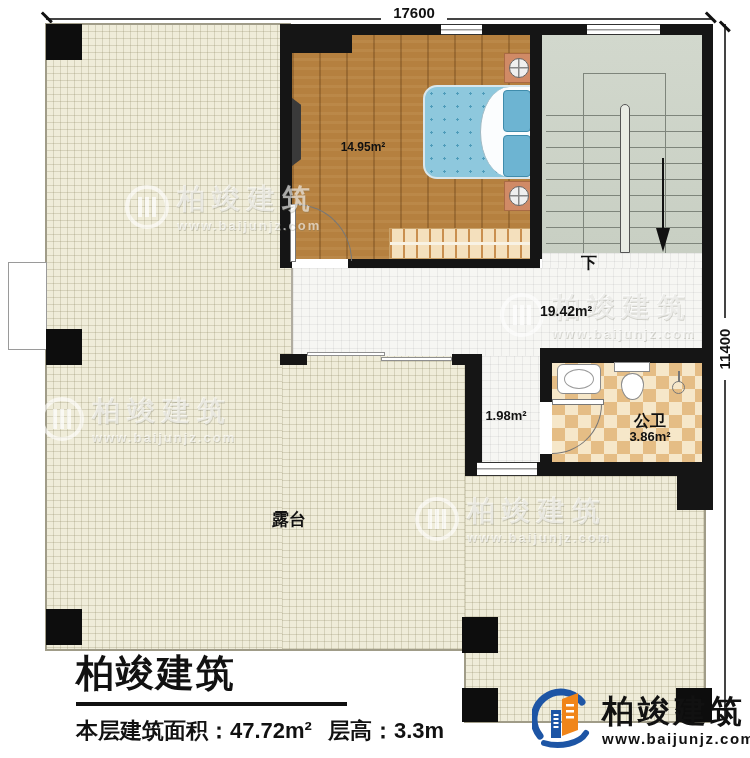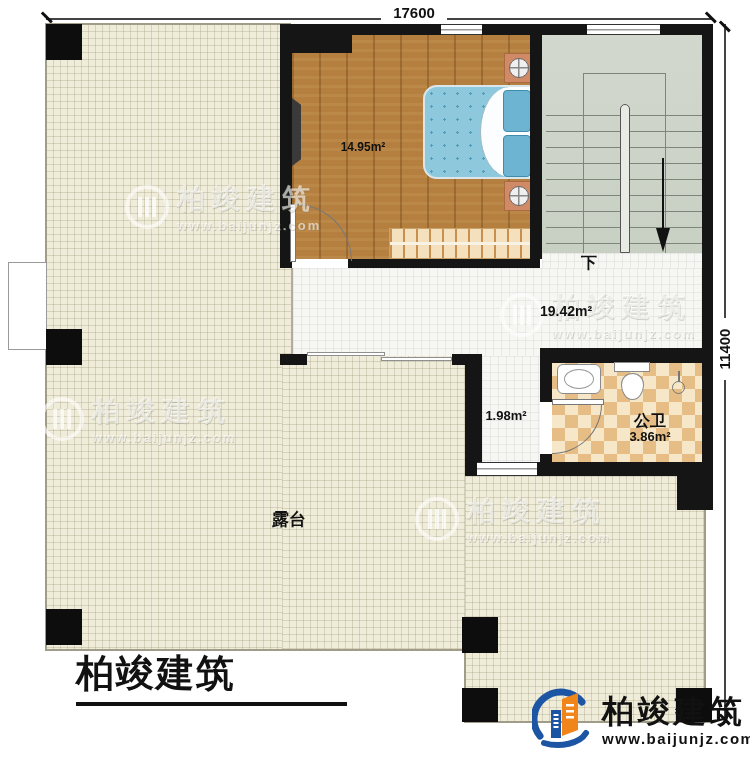--- a/index.html
+++ b/index.html
@@ -206,20 +206,24 @@
   <div class="abs room-label" style="left:605px;top:412px;width:90px;">
     <div style="font-size:16px;">公卫</div>
     <div style="font-size:13px;">3.86m²</div>
   </div>
   <div class="abs room-label" style="left:249px;top:510px;width:80px;font-size:17px;">露台</div>
 
   <div class="abs titlebar" style="left:76px;top:648px;">
     <div class="title-main">柏竣建筑</div>
   </div>
   <div class="abs" style="left:76px;top:702px;width:271px;height:4px;background:#111;"></div>
+  <div class="abs info" style="left:76px;top:716px;">
+    <span>本层建筑面积：47.72m²</span>
+    <span>层高：3.3m</span>
+  </div>
 
   <div class="abs logo" style="left:532px;top:686px;">
     <span>
       <svg width="62" height="66" viewBox="0 0 62 66">
         <path d="M8,50 A26,26 0 0 1 50,16" fill="none" stroke="#1d55a5" stroke-width="7" stroke-linecap="round"></path>
         <path d="M12,57 A30,18 0 0 0 54,47" fill="none" stroke="#1d55a5" stroke-width="6" stroke-linecap="round"></path>
         <polygon points="30,13 46,7 46,44 30,50" fill="#f08519"></polygon>
         <rect x="19" y="24" width="10" height="28" fill="#1d55a5"></rect>
         <rect x="21.5" y="28" width="5" height="2" fill="#fff"></rect>
         <rect x="21.5" y="32" width="5" height="2" fill="#fff"></rect>

